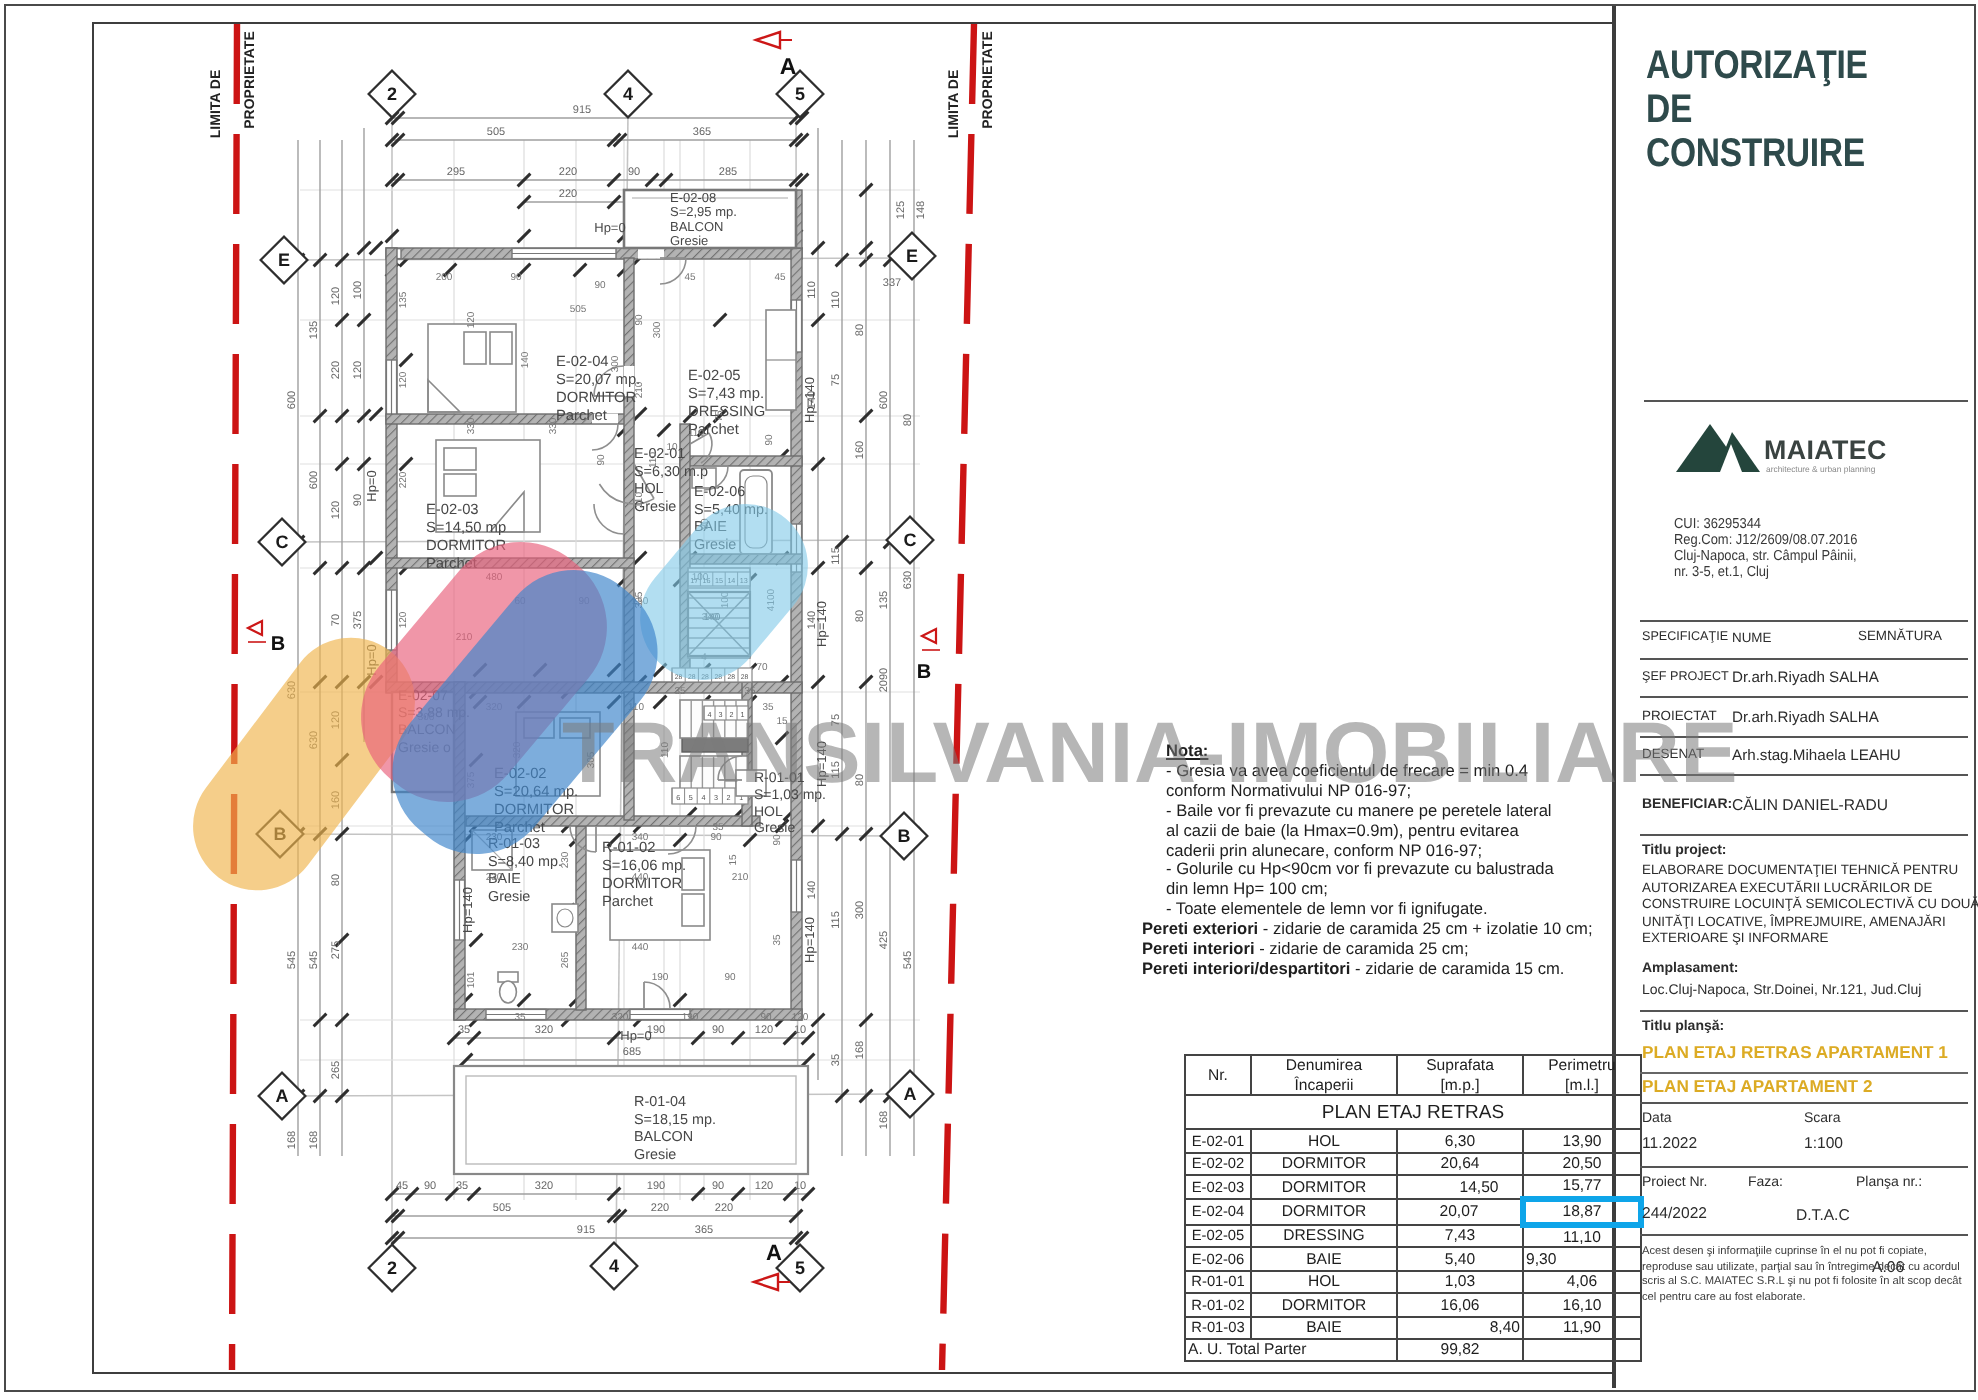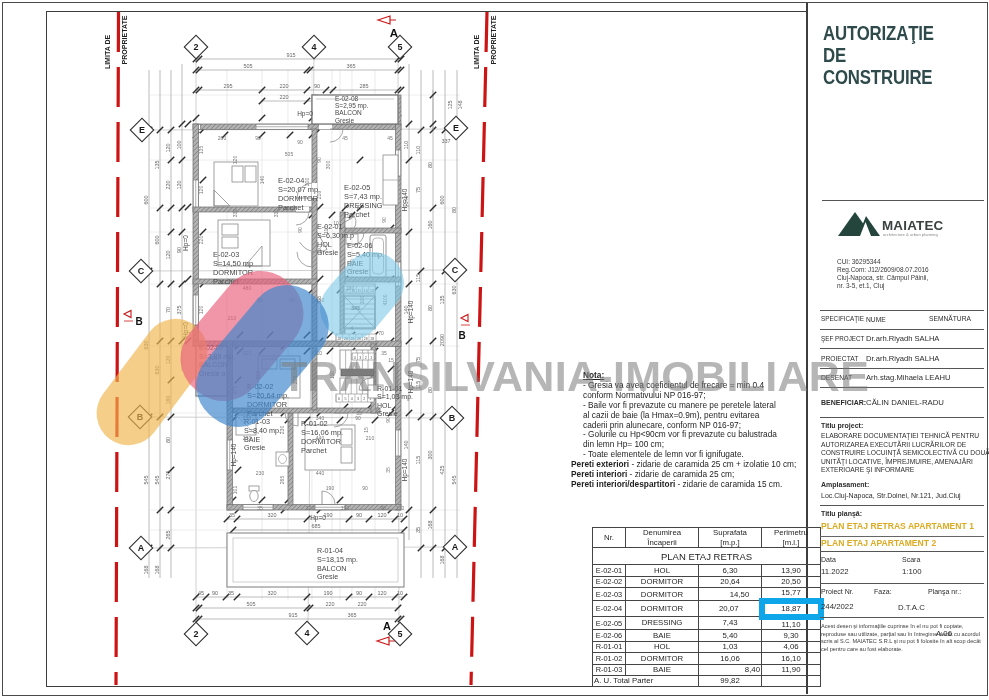--- a/index.html
+++ b/index.html
@@ -982,33 +982,33 @@
   <tr>
           <td style="border:1px solid #444;text-align:center;height:10.4px;font-size:7.4px;">E-02-03</td>
           <td style="border:1px solid #444;text-align:center;">DORMITOR</td>
           <td style="border:1px solid #444;text-align:center;padding-left:20px;">14,50</td>
           <td style="border:1px solid #444;text-align:center;">15,77</td>
         </tr>
   <tr>
           <td style="border:1px solid #444;text-align:center;height:10.4px;font-size:7.4px;">E-02-04</td>
           <td style="border:1px solid #444;text-align:center;">DORMITOR</td>
           <td style="border:1px solid #444;text-align:center;">20,07</td>
-          <td style="border:6px solid #0ea5e9;text-align:center;">18,87</td>
+          <td style="border:3px solid #0ea5e9;text-align:center;">18,87</td>
         </tr>
   <tr>
           <td style="border:1px solid #444;text-align:center;height:10.4px;font-size:7.4px;">E-02-05</td>
           <td style="border:1px solid #444;text-align:center;">DRESSING</td>
           <td style="border:1px solid #444;text-align:center;">7,43</td>
           <td style="border:1px solid #444;text-align:center;margin-top:48px;">11,10</td>
         </tr>
   <tr>
           <td style="border:1px solid #444;text-align:center;height:10.4px;font-size:7.4px;">E-02-06</td>
           <td style="border:1px solid #444;text-align:center;">BAIE</td>
           <td style="border:1px solid #444;text-align:center;">5,40</td>
-          <td style="border:1px solid #444;text-align:center;">9,30</td>
+          <td style="border:1px solid #444;">9,30</td>
         </tr>
   <tr>
           <td style="border:1px solid #444;text-align:center;height:10.4px;font-size:7.4px;">R-01-01</td>
           <td style="border:1px solid #444;text-align:center;">HOL</td>
           <td style="border:1px solid #444;text-align:center;">1,03</td>
           <td style="border:1px solid #444;text-align:center;">4,06</td>
         </tr>
   <tr>
           <td style="border:1px solid #444;text-align:center;height:10.4px;font-size:7.4px;">R-01-02</td>
           <td style="border:1px solid #444;text-align:center;">DORMITOR</td>

